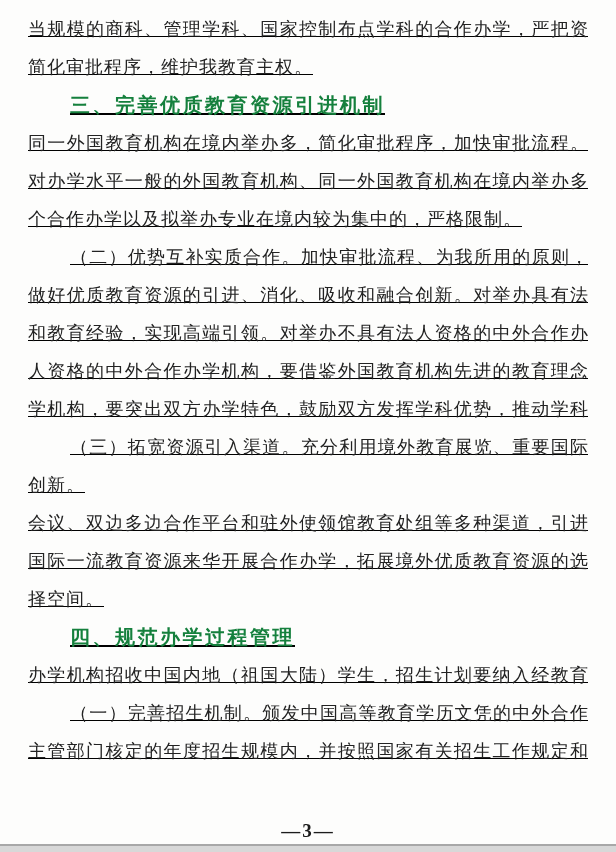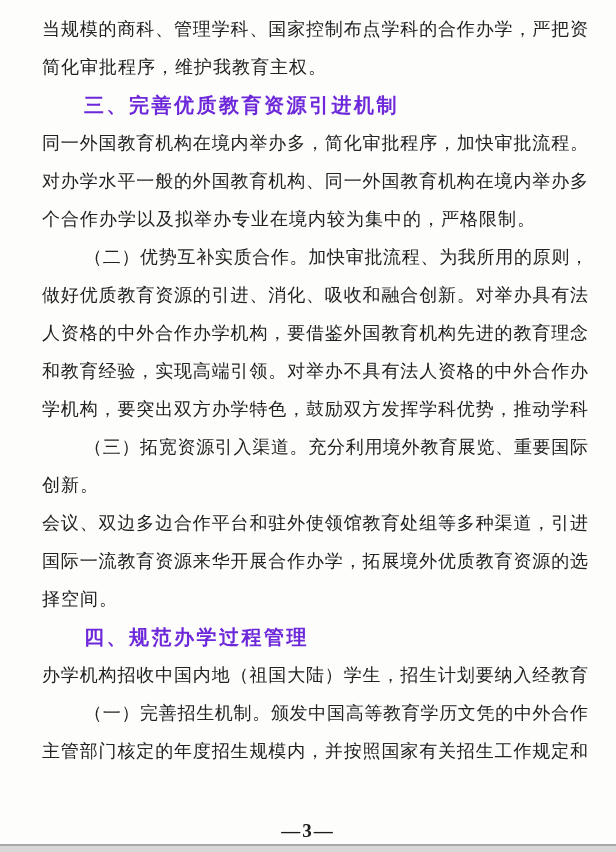--- a/index.html
+++ b/index.html
@@ -15,22 +15,23 @@
     font-family: "Liberation Serif", "DejaVu Serif", serif;
   }
   .page {
     position: absolute;
     inset: 0;
     background: #fdfdfc;
   }
   .content {
     position: absolute;
     top: 10px;
-    left: 42px;
+    left: 28px;
     right: 28px;
+    text-decoration: underline;
   }
   .ln {
     height: 38px;
     line-height: 38px;
     font-size: 18px;
     letter-spacing: 1px;
     color: #222222;
     white-space: nowrap;
     font-family: "Liberation Serif", "DejaVu Serif", serif;
   }
@@ -42,21 +43,21 @@
     text-justify: inter-character;
   }
   .ind {
     text-indent: 42px;
   }
   .hd {
     font-family: "Liberation Sans", "DejaVu Sans", sans-serif;
     font-weight: bold;
     font-size: 20px;
     letter-spacing: 2.5px;
-    color: #6d28d9;
+    color: #15803d;
   }
   .page-number {
     position: absolute;
     top: 820px;
     left: 0;
     width: 100%;
     text-align: center;
     font-size: 19px;
     font-weight: bold;
     letter-spacing: 2px;
@@ -79,22 +80,22 @@
 <div class="page">
   <div class="content">
     <div class="ln jf">当规模的商科、管理学科、国家控制布点学科的合作办学，严把资</div>
     <div class="ln">简化审批程序，维护我教育主权。</div>
     <div class="ln ind hd">三、完善优质教育资源引进机制</div>
     <div class="ln jf">同一外国教育机构在境内举办多，简化审批程序，加快审批流程。</div>
     <div class="ln jf">对办学水平一般的外国教育机构、同一外国教育机构在境内举办多</div>
     <div class="ln">个合作办学以及拟举办专业在境内较为集中的，严格限制。</div>
     <div class="ln ind jf">（二）优势互补实质合作。加快审批流程、为我所用的原则，</div>
     <div class="ln jf">做好优质教育资源的引进、消化、吸收和融合创新。对举办具有法</div>
+    <div class="ln jf">和教育经验，实现高端引领。对举办不具有法人资格的中外合作办</div>
     <div class="ln jf">人资格的中外合作办学机构，要借鉴外国教育机构先进的教育理念</div>
-    <div class="ln jf">和教育经验，实现高端引领。对举办不具有法人资格的中外合作办</div>
     <div class="ln jf">学机构，要突出双方办学特色，鼓励双方发挥学科优势，推动学科</div>
     <div class="ln ind jf">（三）拓宽资源引入渠道。充分利用境外教育展览、重要国际</div>
     <div class="ln">创新。</div>
     <div class="ln jf">会议、双边多边合作平台和驻外使领馆教育处组等多种渠道，引进</div>
     <div class="ln jf">国际一流教育资源来华开展合作办学，拓展境外优质教育资源的选</div>
     <div class="ln">择空间。</div>
     <div class="ln ind hd">四、规范办学过程管理</div>
     <div class="ln jf">办学机构招收中国内地（祖国大陆）学生，招生计划要纳入经教育</div>
     <div class="ln ind jf">（一）完善招生机制。颁发中国高等教育学历文凭的中外合作</div>
     <div class="ln jf">主管部门核定的年度招生规模内，并按照国家有关招生工作规定和</div>

